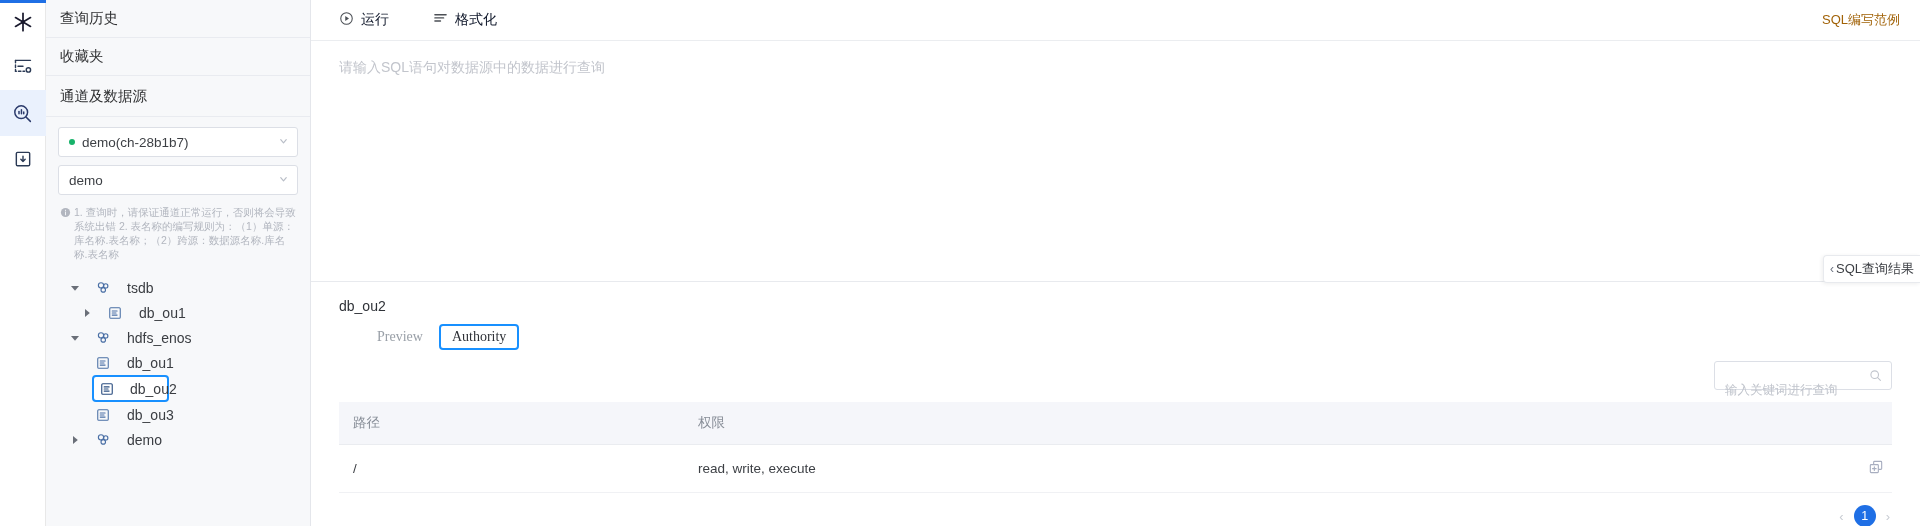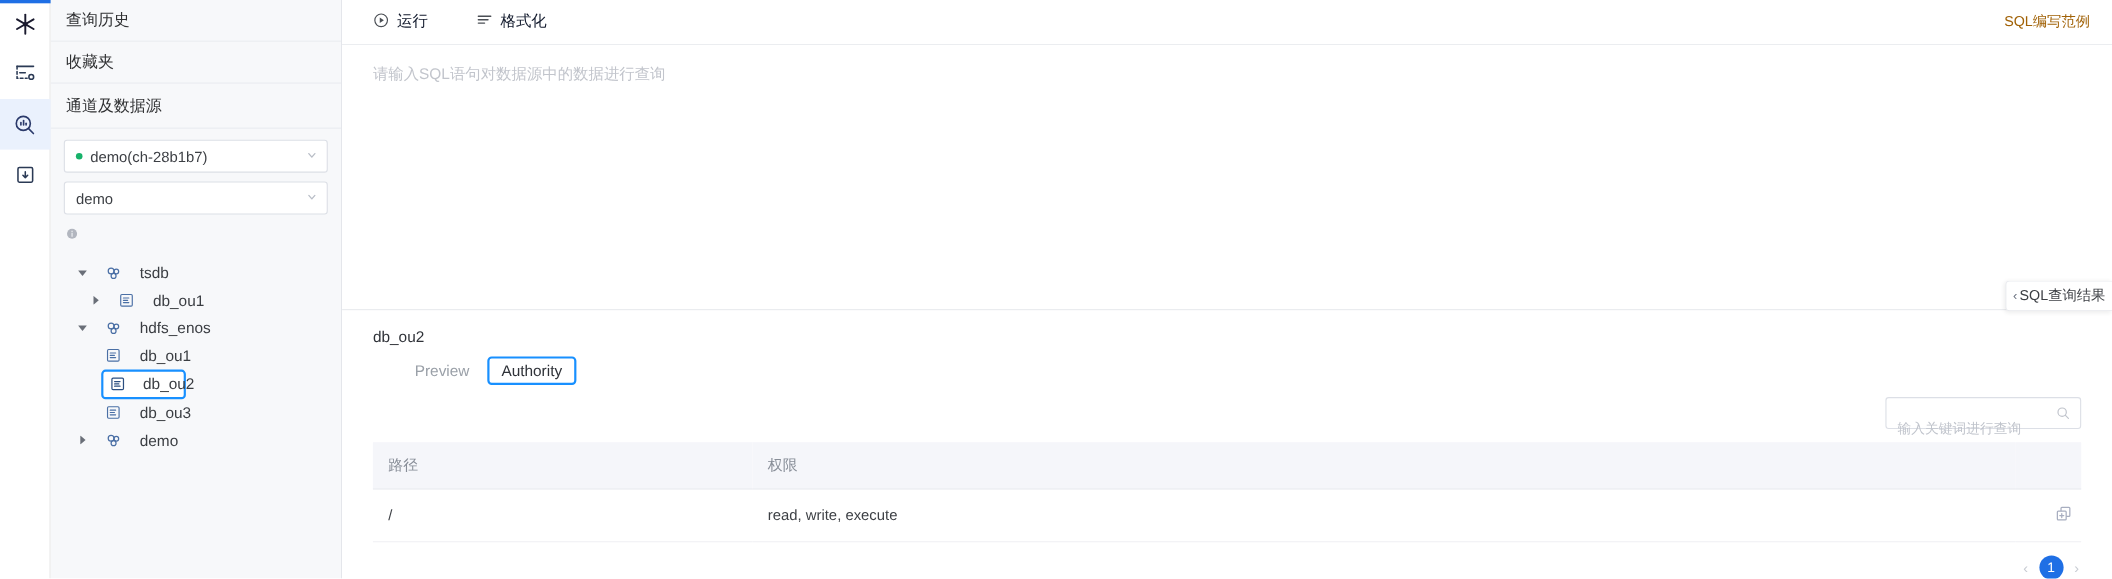--- a/index.html
+++ b/index.html
@@ -158,21 +158,21 @@
   .editor .ph { font-size: 14px; color: #c2c5cc; }
 
   .results {
     flex: 1; display: flex; flex-direction: column;
     padding: 0 28px; position: relative; min-height: 0;
   }
   .res-title { font-size: 14px; color: #2f3238; margin-top: 16px; }
   .tabs { display: flex; align-items: center; gap: 6px; margin-top: 10px; padding-left: 28px;}
   .tab {
     font-size: 14px; color: #9aa0a8;
-    padding: 4px 10px; cursor: pointer;
+    padding: 4px 10px; cursor: pointer; font-family: Liberation Serif, serif;
   }
   .tab.active {
     color: #2f3238;
     border: 2px solid #1890ff;
     border-radius: 4px;
     padding: 3px 11px;
     background: #fff;
   }
 
   .searchrow { display: flex; justify-content: flex-end; margin-top: 11px; }
@@ -320,20 +320,21 @@
       </div>
 
       <div class="hint">
         <span class="ico">
           <svg width="11" height="11" viewBox="0 0 24 24" fill="#b2b6bf">
               <circle cx="12" cy="12" r="10"></circle>
               <rect x="11" y="10" width="2" height="8" fill="#f7f8fa"></rect>
               <rect x="11" y="6" width="2" height="2.6" fill="#f7f8fa"></rect>
             </svg>
         </span>
+        <span class="txt">1. 查询时，请保证通道正常运行，否则将会导致系统出错 2. 表名称的编写规则为：（1）单源：库名称.表名称；（2）跨源：数据源名称.库名称.表名称</span>
       </div>
 
       <div class="tree">
 
         <div class="tnode">
           <span class="arrow">
             <svg width="8" height="8" viewBox="0 0 10 10" fill="currentColor">
                 <polygon points="0,2.5 10,2.5 5,8.5"></polygon>
               </svg>
           </span>

